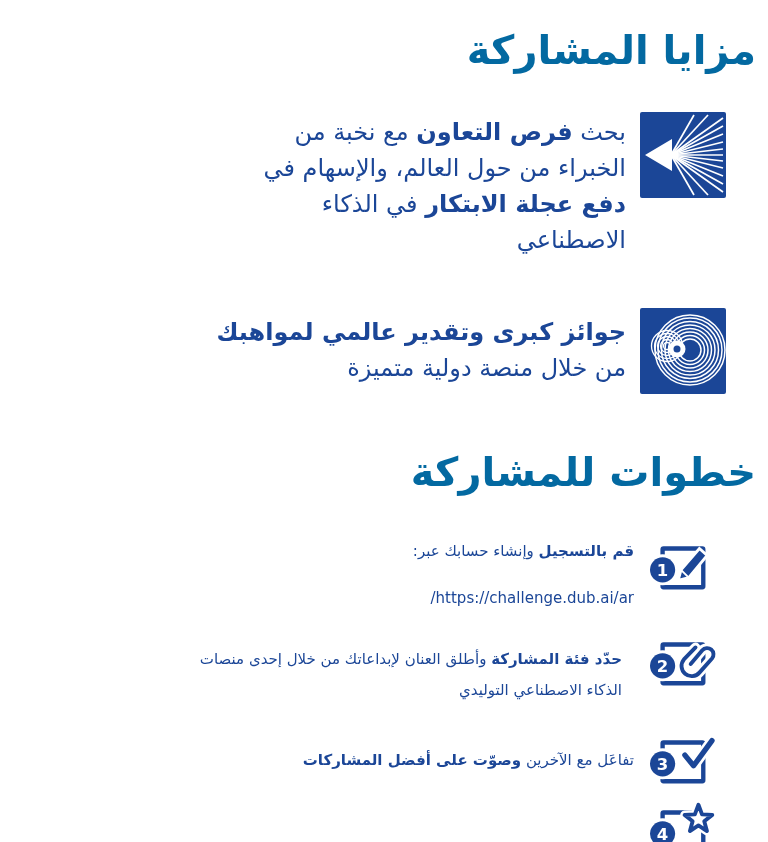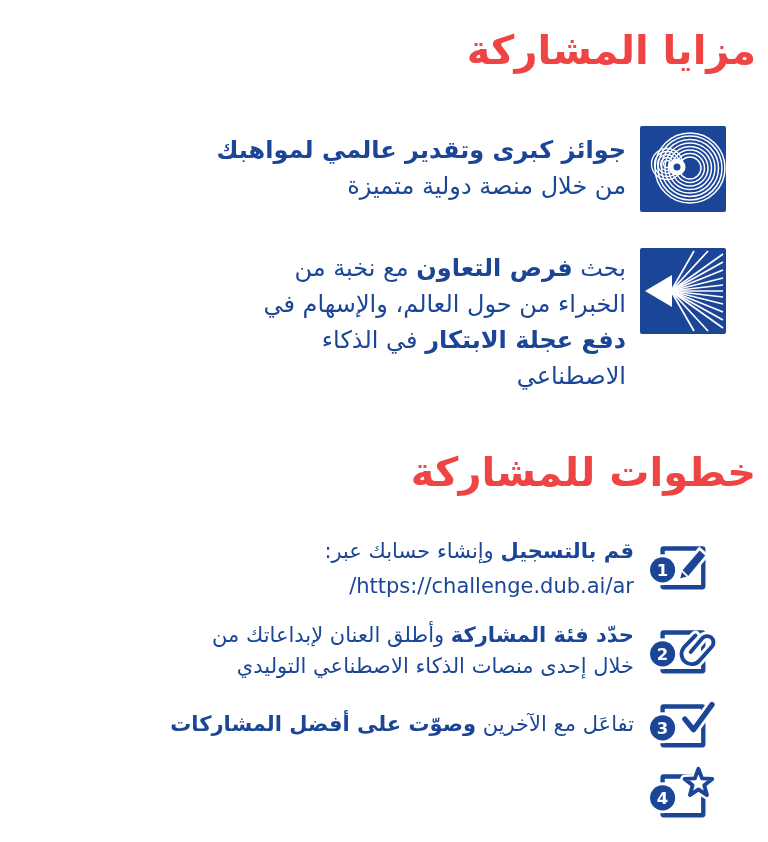--- a/index.html
+++ b/index.html
@@ -13,21 +13,21 @@
     color:#1B4697;
     box-sizing:border-box;
   }
   .section-title {
     margin:0;
     padding-right:12px;
     text-align:right;
     font-size:40px;
     line-height:52px;
     font-weight:bold;
-    color:#ef4444;
+    color:#0369a1;
   }
   .title-benefits { margin-top:24px; }
   .title-steps   { margin-top:52px; }
 
   .benefit-row {
     display:flex;
     align-items:flex-start;
     gap:14px;
     padding-right:42px;
   }
@@ -47,39 +47,64 @@
     align-items:flex-start;
     gap:12px;
     padding-right:52px;
   }
   .step-row.s1 { margin-top:36px; }
   .step-row.s2 { margin-top:16px; }
   .step-row.s3 { margin-top:10px; align-items:center; }
   .step-row.s4 { margin-top:8px; }
   .step-icon { flex:0 0 auto; width:70px; height:62px; display:block; }
   .step-text {
-    font-size:21px;
+    font-size:15px;
     line-height:31px;
     text-align:right;
     padding-top:2px;
   }
   .step-text.wrap { max-width:425px; }
   .step-text.wrap4 { max-width:430px; }
 
   .b { font-weight:bold; }
   .r { font-weight:normal; }
-  .url-line { margin-top:4px;text-align:right; }
+  .url-line { margin-top:16px;text-align:right; }
   .ltr-url { direction:ltr; unicode-bidi:bidi-override; display:inline-block; }
 </style>
 </head>
 <body>
 
 <div class="page">
 
   <h1 class="section-title title-benefits">مزايا المشاركة</h1>
+
+  <div class="benefit-row second">
+    <svg class="benefit-icon" viewBox="0 0 86 86" aria-hidden="true">
+      <rect x="0" y="0" width="86" height="86" rx="2" fill="#1B4697"></rect>
+      <g stroke="#ffffff" stroke-width="1.7" fill="none">
+        <line x1="31" y1="43" x2="54" y2="3"></line>
+          <line x1="31" y1="43" x2="68" y2="3"></line>
+        <line x1="31" y1="43" x2="83" y2="6"></line>
+          <line x1="31" y1="43" x2="83" y2="14"></line>
+        <line x1="31" y1="43" x2="83" y2="22"></line>
+          <line x1="31" y1="43" x2="83" y2="30"></line>
+        <line x1="31" y1="43" x2="83" y2="37"></line>
+          <line x1="31" y1="43" x2="83" y2="43"></line>
+        <line x1="31" y1="43" x2="83" y2="49"></line>
+          <line x1="31" y1="43" x2="83" y2="56"></line>
+        <line x1="31" y1="43" x2="83" y2="64"></line>
+          <line x1="31" y1="43" x2="83" y2="72"></line>
+        <line x1="31" y1="43" x2="83" y2="80"></line>
+          <line x1="31" y1="43" x2="68" y2="83"></line>
+        <line x1="31" y1="43" x2="54" y2="83"></line>
+      </g>
+      <polygon points="5,43 32,27 32,59" fill="#ffffff"></polygon>
+    </svg>
+    <p class="benefit-text wrap3" style="margin:0;"><span class="r">بحث </span><span class="b">فرص التعاون</span><span class="r"> مع نخبة من الخبراء من حول العالم، والإسهام في </span><span class="b">دفع عجلة الابتكار</span><span class="r"> في الذكاء الاصطناعي</span></p>
+  </div>
 
   <div class="benefit-row first">
     <svg class="benefit-icon" viewBox="0 0 86 86" aria-hidden="true">
       <rect x="0" y="0" width="86" height="86" rx="2" fill="#1B4697"></rect>
       <g fill="none" stroke="#ffffff" stroke-width="1.5">
         <circle cx="50" cy="42" r="11"></circle>
           <circle cx="50" cy="42" r="14.5"></circle>
           <circle cx="50" cy="42" r="18"></circle>
         <circle cx="50" cy="42" r="21.5"></circle>
           <circle cx="50" cy="42" r="25"></circle>
@@ -96,45 +121,20 @@
       </g>
       <circle cx="37" cy="41" r="8.5" fill="#ffffff"></circle>
       <circle cx="37" cy="41" r="3.5" fill="#1B4697"></circle>
     </svg>
     <div class="benefit-text centered">
       <div class="b">جوائز كبرى وتقدير عالمي لمواهبك</div>
       <div class="r">من خلال منصة دولية متميزة</div>
     </div>
   </div>
 
-  <div class="benefit-row second">
-    <svg class="benefit-icon" viewBox="0 0 86 86" aria-hidden="true">
-      <rect x="0" y="0" width="86" height="86" rx="2" fill="#1B4697"></rect>
-      <g stroke="#ffffff" stroke-width="1.7" fill="none">
-        <line x1="31" y1="43" x2="54" y2="3"></line>
-          <line x1="31" y1="43" x2="68" y2="3"></line>
-        <line x1="31" y1="43" x2="83" y2="6"></line>
-          <line x1="31" y1="43" x2="83" y2="14"></line>
-        <line x1="31" y1="43" x2="83" y2="22"></line>
-          <line x1="31" y1="43" x2="83" y2="30"></line>
-        <line x1="31" y1="43" x2="83" y2="37"></line>
-          <line x1="31" y1="43" x2="83" y2="43"></line>
-        <line x1="31" y1="43" x2="83" y2="49"></line>
-          <line x1="31" y1="43" x2="83" y2="56"></line>
-        <line x1="31" y1="43" x2="83" y2="64"></line>
-          <line x1="31" y1="43" x2="83" y2="72"></line>
-        <line x1="31" y1="43" x2="83" y2="80"></line>
-          <line x1="31" y1="43" x2="68" y2="83"></line>
-        <line x1="31" y1="43" x2="54" y2="83"></line>
-      </g>
-      <polygon points="5,43 32,27 32,59" fill="#ffffff"></polygon>
-    </svg>
-    <p class="benefit-text wrap3" style="margin:0;"><span class="r">بحث </span><span class="b">فرص التعاون</span><span class="r"> مع نخبة من الخبراء من حول العالم، والإسهام في </span><span class="b">دفع عجلة الابتكار</span><span class="r"> في الذكاء الاصطناعي</span></p>
-  </div>
-
   <h1 class="section-title title-steps">خطوات للمشاركة</h1>
 
   <div class="step-row s1">
     <svg class="step-icon" viewBox="0 0 72 64" aria-hidden="true">
       <rect x="17" y="15" width="42" height="40" rx="1" fill="none" stroke="#1B4697" stroke-width="4.5"></rect>
       <path d="M33 48 L36 37 L55 15 L63 22 L44 45 Z" fill="#1B4697" stroke="#ffffff" stroke-width="3"></path>
       <path d="M36 37 L44 45" stroke="#ffffff" stroke-width="2" fill="none"></path>
       <circle cx="17" cy="37" r="16" fill="#ffffff"></circle>
       <circle cx="17" cy="37" r="13" fill="#1B4697"></circle>
       <text x="17" y="43" text-anchor="middle" font-family="DejaVu Sans, sans-serif" font-weight="bold" font-size="17" fill="#ffffff">1</text>
@@ -147,21 +147,21 @@
 
   <div class="step-row s2">
     <svg class="step-icon" viewBox="0 0 72 64" aria-hidden="true">
       <rect x="17" y="15" width="42" height="40" rx="1" fill="none" stroke="#1B4697" stroke-width="4.5"></rect>
       <path d="M46 35 L58 21 a6.5 6.5 0 0 1 10 8.4 L55 44 a10.5 10.5 0 0 1 -16 -13.6 L51 18" fill="none" stroke="#ffffff" stroke-width="10" stroke-linecap="round" stroke-linejoin="round"></path>
       <path d="M46 35 L58 21 a6.5 6.5 0 0 1 10 8.4 L55 44 a10.5 10.5 0 0 1 -16 -13.6 L51 18" fill="none" stroke="#1B4697" stroke-width="4" stroke-linecap="round" stroke-linejoin="round"></path>
       <circle cx="17" cy="37" r="16" fill="#ffffff"></circle>
       <circle cx="17" cy="37" r="13" fill="#1B4697"></circle>
       <text x="17" y="43" text-anchor="middle" font-family="DejaVu Sans, sans-serif" font-weight="bold" font-size="17" fill="#ffffff">2</text>
     </svg>
-    <p class="step-text wrap" style="margin:0;"><span class="b">حدّد فئة المشاركة</span><span class="r"> وأطلق العنان لإبداعاتك من خلال إحدى منصات الذكاء الاصطناعي التوليدي</span></p>
+    <p class="step-text wrap" style="margin:12px;"><span class="b">حدّد فئة المشاركة</span><span class="r"> وأطلق العنان لإبداعاتك من خلال إحدى منصات الذكاء الاصطناعي التوليدي</span></p>
   </div>
 
   <div class="step-row s3">
     <svg class="step-icon" viewBox="0 0 72 64" aria-hidden="true">
       <rect x="17" y="15" width="42" height="40" rx="1" fill="none" stroke="#1B4697" stroke-width="4.5"></rect>
       <polyline points="40,28 49,39 68,13" fill="none" stroke="#ffffff" stroke-width="11" stroke-linecap="round" stroke-linejoin="round"></polyline>
       <polyline points="40,28 49,39 68,13" fill="none" stroke="#1B4697" stroke-width="5.5" stroke-linecap="round" stroke-linejoin="round"></polyline>
       <circle cx="17" cy="37" r="16" fill="#ffffff"></circle>
       <circle cx="17" cy="37" r="13" fill="#1B4697"></circle>
       <text x="17" y="43" text-anchor="middle" font-family="DejaVu Sans, sans-serif" font-weight="bold" font-size="17" fill="#ffffff">3</text>

